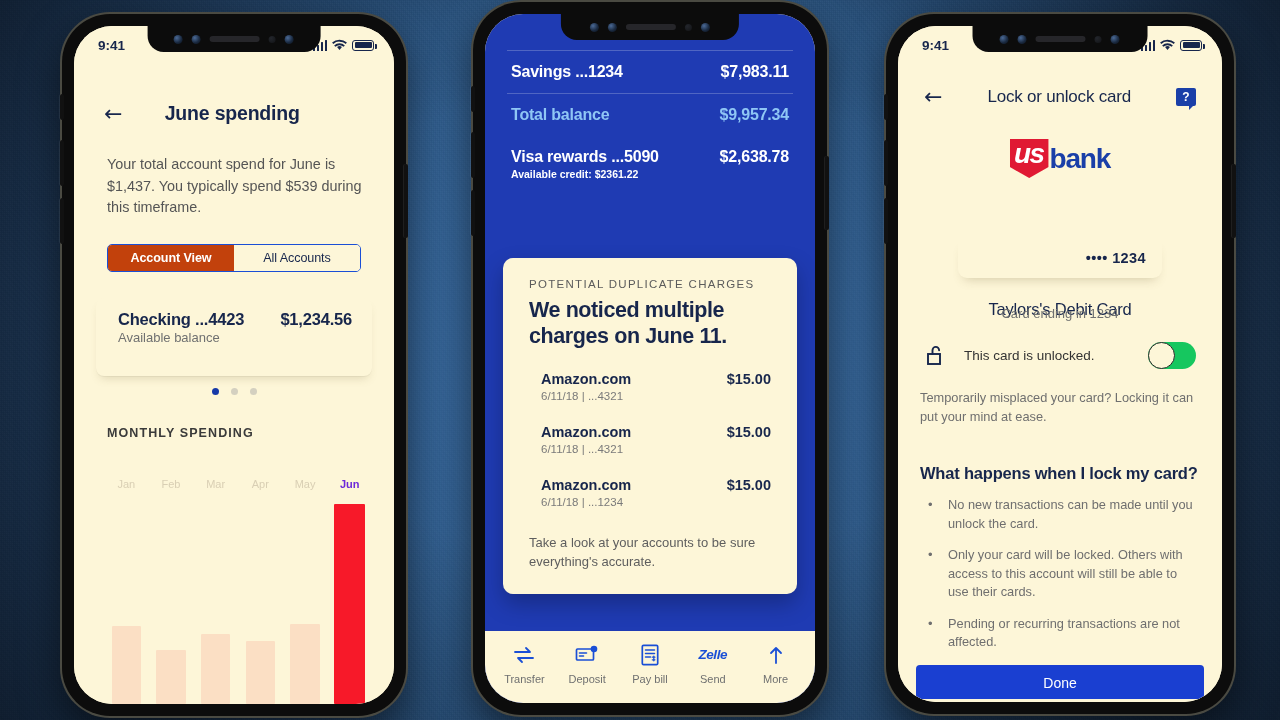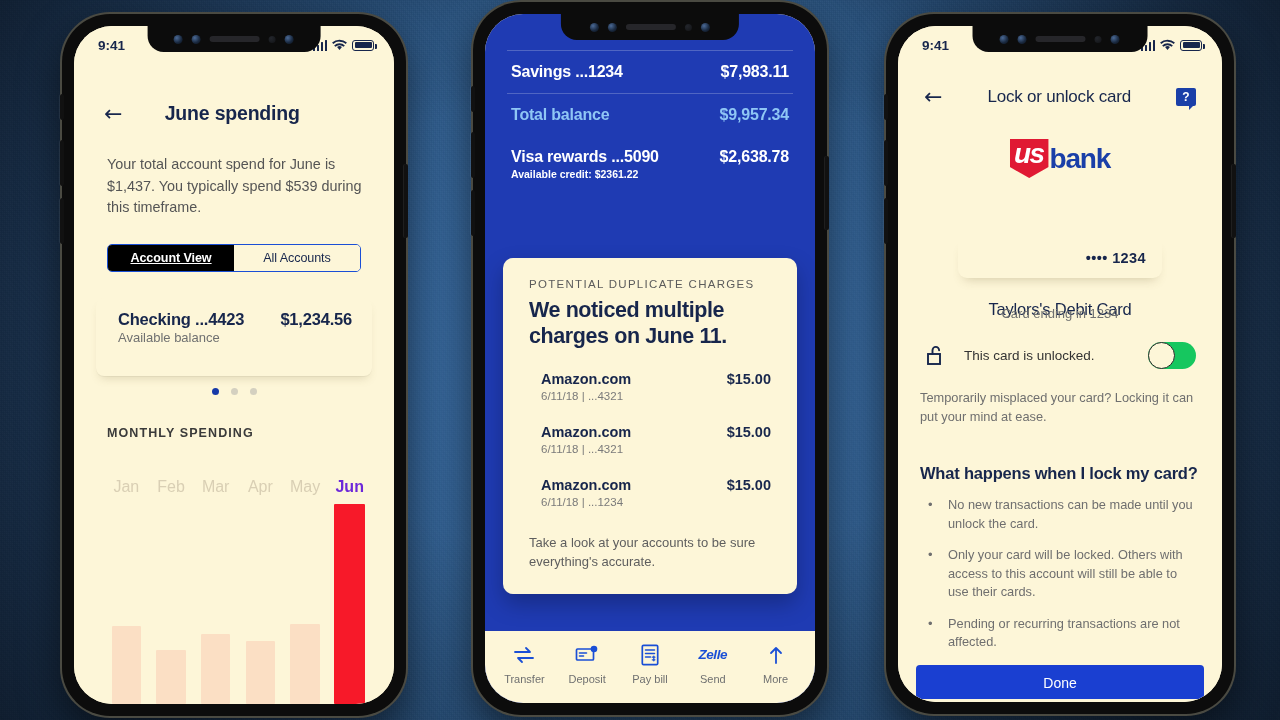--- a/index.html
+++ b/index.html
@@ -122,21 +122,21 @@
   .segmented {
     position: absolute; top: 218px; left: 33px; right: 33px;
     display: flex; height: 28px;
     border-radius: 5px; overflow: hidden;
     border: 1.4px solid #1a4fd6;
   }
   .seg {
     flex: 1; display: flex; align-items: center; justify-content: center;
     font-size: 12.6px; font-weight: bold; letter-spacing: -0.1px;
   }
-  .seg.active { background: #000000; color: #fff; text-decoration: underline; }
+  .seg.active { background: #c2410c; color: #fff; }
   .seg.idle { background: #fdf6d8; color: #17264c; font-weight: normal; }
 
   .acct-card {
     position: absolute; top: 272px; left: 22px; right: 22px; height: 78px;
     background: #fdf6d8;
     border-radius: 8px;
     box-shadow: 0 6px 10px -4px rgba(120,105,60,0.22), 0 1px 0 rgba(0,0,0,0.04);
   }
   .acct-row {
     display: flex; justify-content: space-between; align-items: baseline;
@@ -149,21 +149,21 @@
   .dots { position: absolute; top: 362px; left: 0; right: 0; display: flex; justify-content: center; gap: 12px; }
   .dots span { width: 7px; height: 7px; border-radius: 50%; background: #d4d0c0; display: block; }
   .dots span.on { background: #1639a8; }
 
   .p1-section {
     position: absolute; top: 400px; left: 33px;
     font-size: 12.5px; font-weight: bold; letter-spacing: 1.1px; color: #3a3a3a;
   }
   .chart { position: absolute; top: 452px; left: 30px; right: 22px; bottom: 0; }
   .chart-labels { display: flex; height: 26px; }
-  .chart-labels div { flex: 1; text-align: center; font-size: 16px; color: #d9cfb4; }
+  .chart-labels div { flex: 1; text-align: center; font-size: 11px; color: #d9cfb4; }
   .chart-labels div.cur { color: #6d28d9; font-weight: bold; }
   .chart-bars {
     position: absolute; top: 26px; left: 0; right: 0; bottom: 0;
     display: flex; align-items: flex-end;
   }
   .barwrap { flex: 1; display: flex; justify-content: center; align-items: flex-end; height: 100%; }
   .bar { width: 66%; background: #fbdfc4; border-radius: 1px; }
   .bar.hot { background: #f71929; width: 70%; }
 
   

